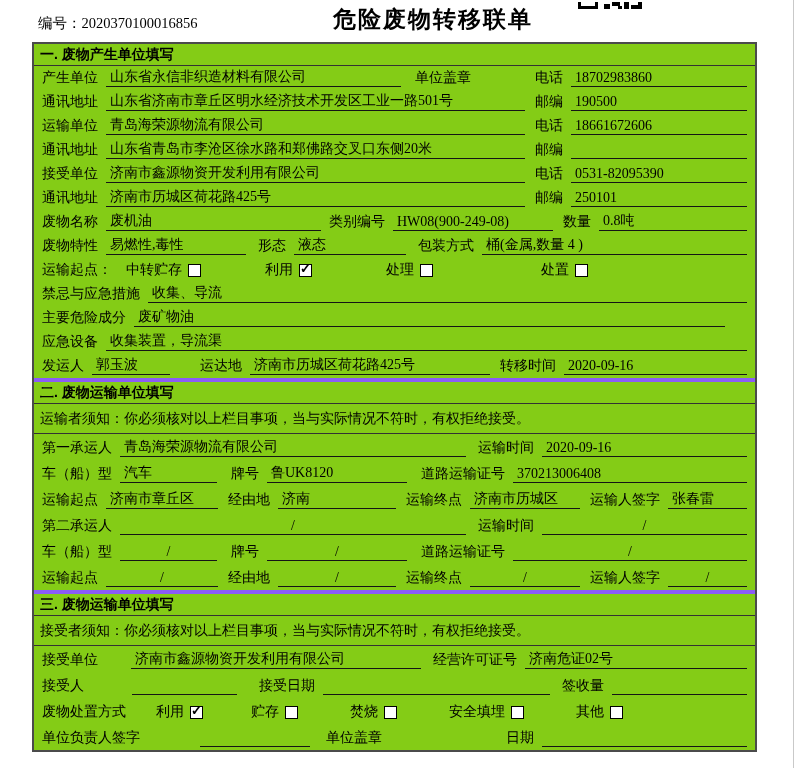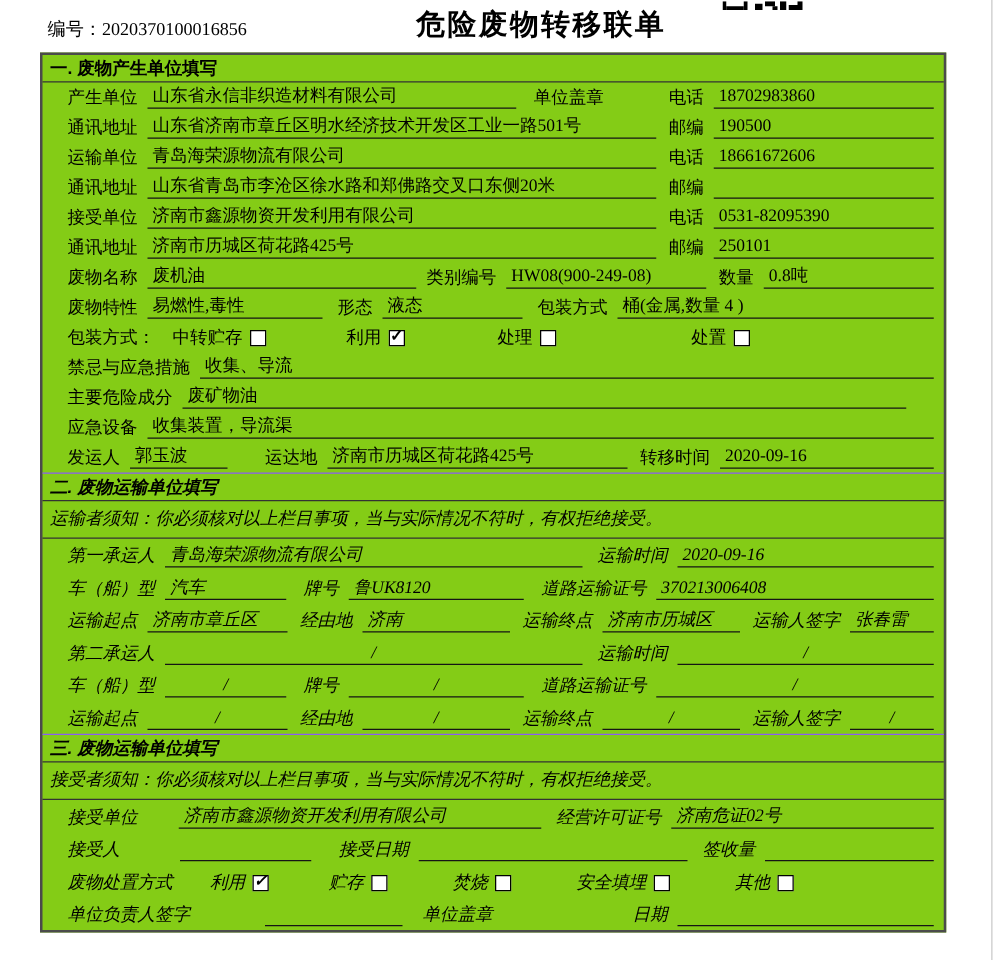--- a/index.html
+++ b/index.html
@@ -11,26 +11,26 @@
   .hdr{position:relative;height:26px;}
   .doc-no{position:absolute;left:38px;top:14px;font-size:14.5px;white-space:nowrap;}
   .doc-title{position:absolute;left:80px;right:10px;top:4px;text-align:center;
              font-family:"Liberation Sans","DejaVu Sans",sans-serif;
              font-size:23px;font-weight:bold;letter-spacing:2px;}
   .qr{position:absolute;left:578px;top:0;}
 
   
   .doc-table{position:absolute;left:32px;top:42px;width:725px;box-sizing:border-box;
              border:2px solid #4b4b4b;background:#84cc16;}
-  .sec + .sec{border-top:1px solid #8b5cf6;font-style:italic;}
+  .sec + .sec{border-top:4px solid #8b5cf6;}
   .sec-title{height:21px;line-height:21px;font-weight:bold;padding-left:6px;
              border-bottom:1px solid #333;font-size:14px;
              font-family:"Liberation Sans","DejaVu Sans",sans-serif;}
   .notice{height:29px;line-height:29px;padding-left:6px;border-bottom:1px solid #333;white-space:nowrap;}
-  .row{display:flex;align-items:flex-end;height:24px;padding:0 8px 3px 8px;box-sizing:border-box;margin-left:12px;}
+  .row{display:flex;align-items:flex-end;height:24px;padding:0 8px 3px 8px;box-sizing:border-box;}
   .sec2 .row,.sec3 .row{height:26px;}
   .lbl{white-space:nowrap;margin-right:8px;flex-shrink:0;}
   .val{border-bottom:1px solid #151515;padding:0 4px;white-space:nowrap;overflow:hidden;
        box-sizing:border-box;min-height:17px;flex-shrink:0;}
   .fill{flex:1;min-width:20px;}
   .ctr{text-align:center;padding:0;}
   .left{flex:1;display:flex;align-items:flex-end;min-width:0;}
   .rcol{width:212px;flex-shrink:0;display:flex;align-items:flex-end;}
   .sp{flex:1;}
   .opt{display:flex;align-items:flex-end;flex-shrink:0;}
@@ -150,21 +150,21 @@
       <div class="row">
         <span class="lbl">废物特性</span>
         <span class="val" style="width:140px">易燃性,毒性</span>
         <span class="lbl" style="margin-left:12px">形态</span>
         <span class="val" style="width:112px">液态</span>
         <span class="lbl" style="margin-left:12px">包装方式</span>
         <span class="val fill">桶(金属,数量 4 )</span>
       </div>
 
       <div class="row">
-        <span class="lbl">包装方式：</span>
+        <span class="lbl">运输起点：</span>
         <span class="opt" style="margin-left:6px">
           <span>中转贮存</span>
           <span class="cb"></span>
         </span>
         <span class="opt" style="margin-left:64px">
           <span>利用</span>
           <span class="cb checked"></span>
         </span>
         <span class="opt" style="margin-left:74px">
           <span>处理</span>

